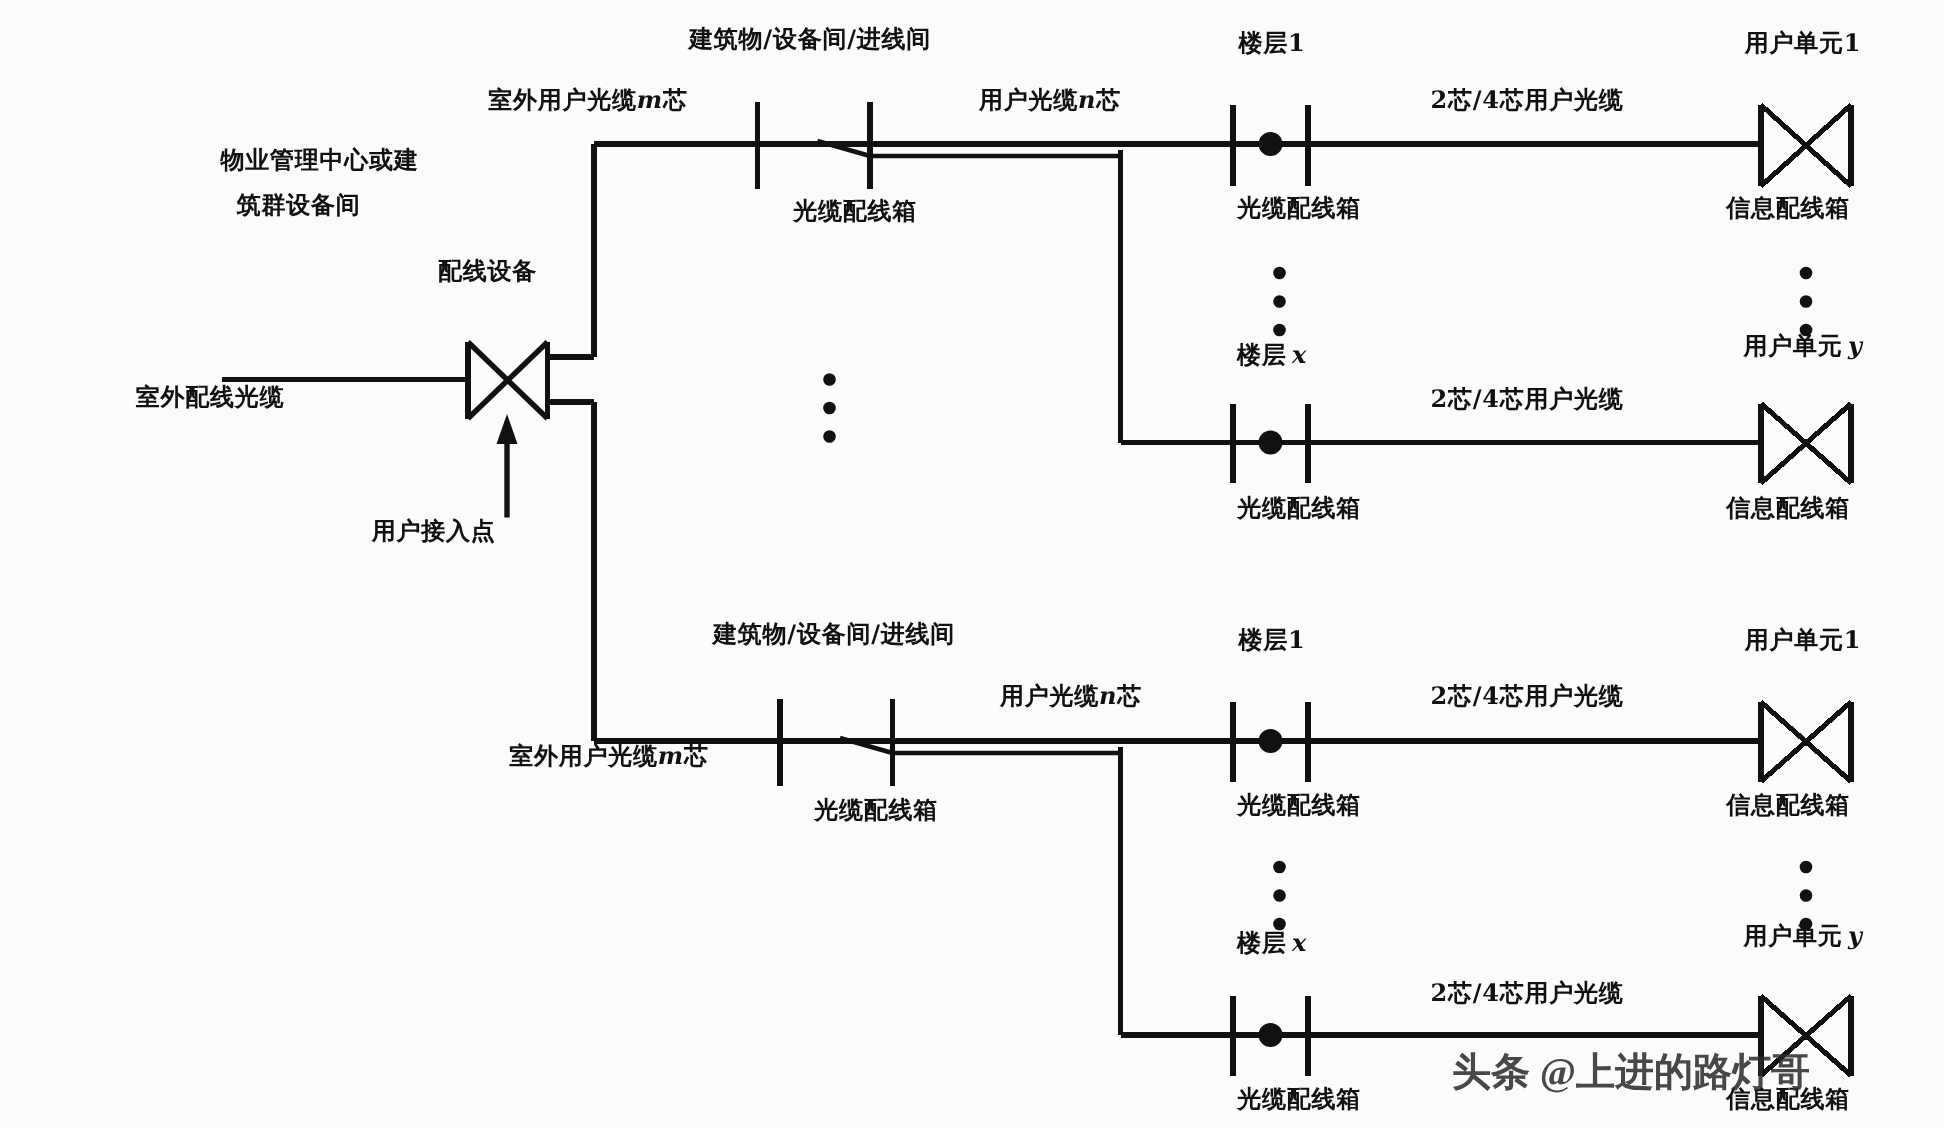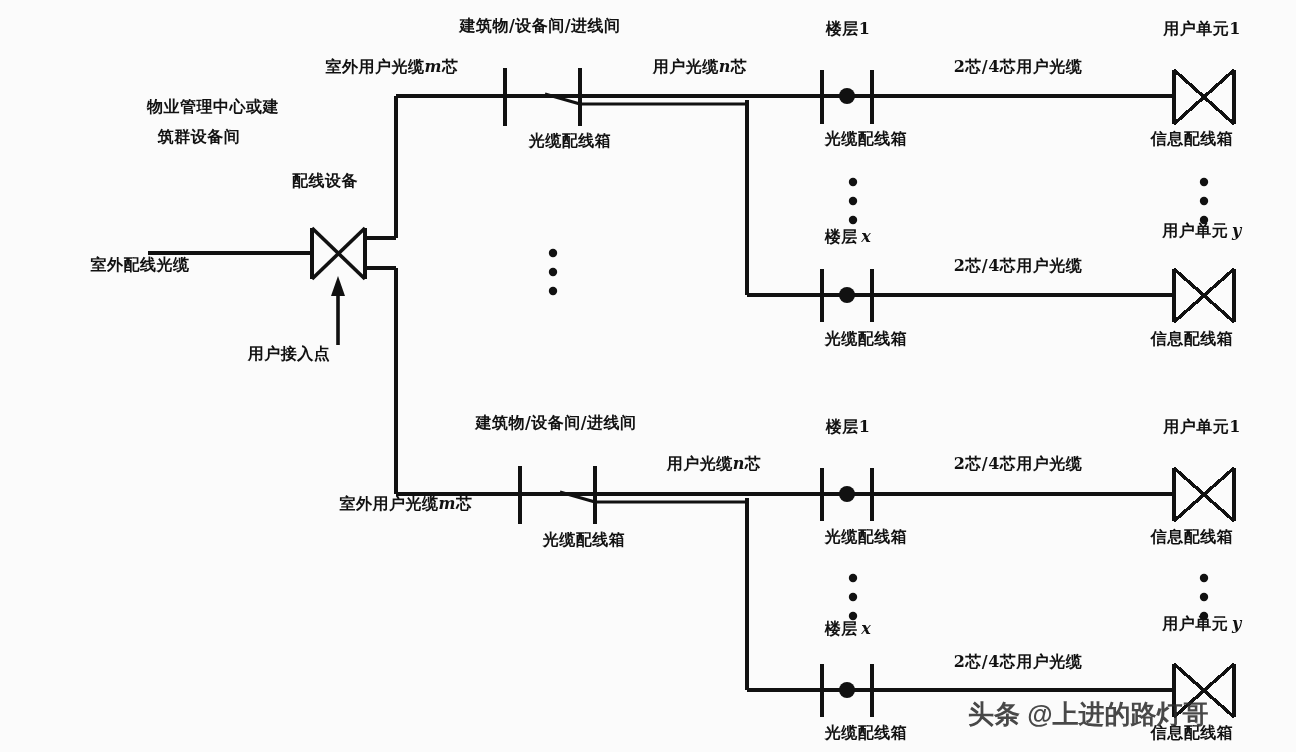--- a/index.html
+++ b/index.html
@@ -32,21 +32,21 @@
     transform: translateX(-50%);
     text-align: center;
   }
   .s22 { font-size: 16px; }
   .ital {
     font-style: italic;
     font-family: "DejaVu Serif", "Liberation Serif", serif;
   }
   .wm {
     position: absolute;
-    font-family: Liberation Sans, sans-serif;
+    font-family: Liberation Serif, serif;
     font-weight: 700;
     font-size: 26px;
     color: #2b2b2b;
     opacity: 0.86;
     white-space: nowrap;
   }
 </style>
 </head>
 <body>
 

